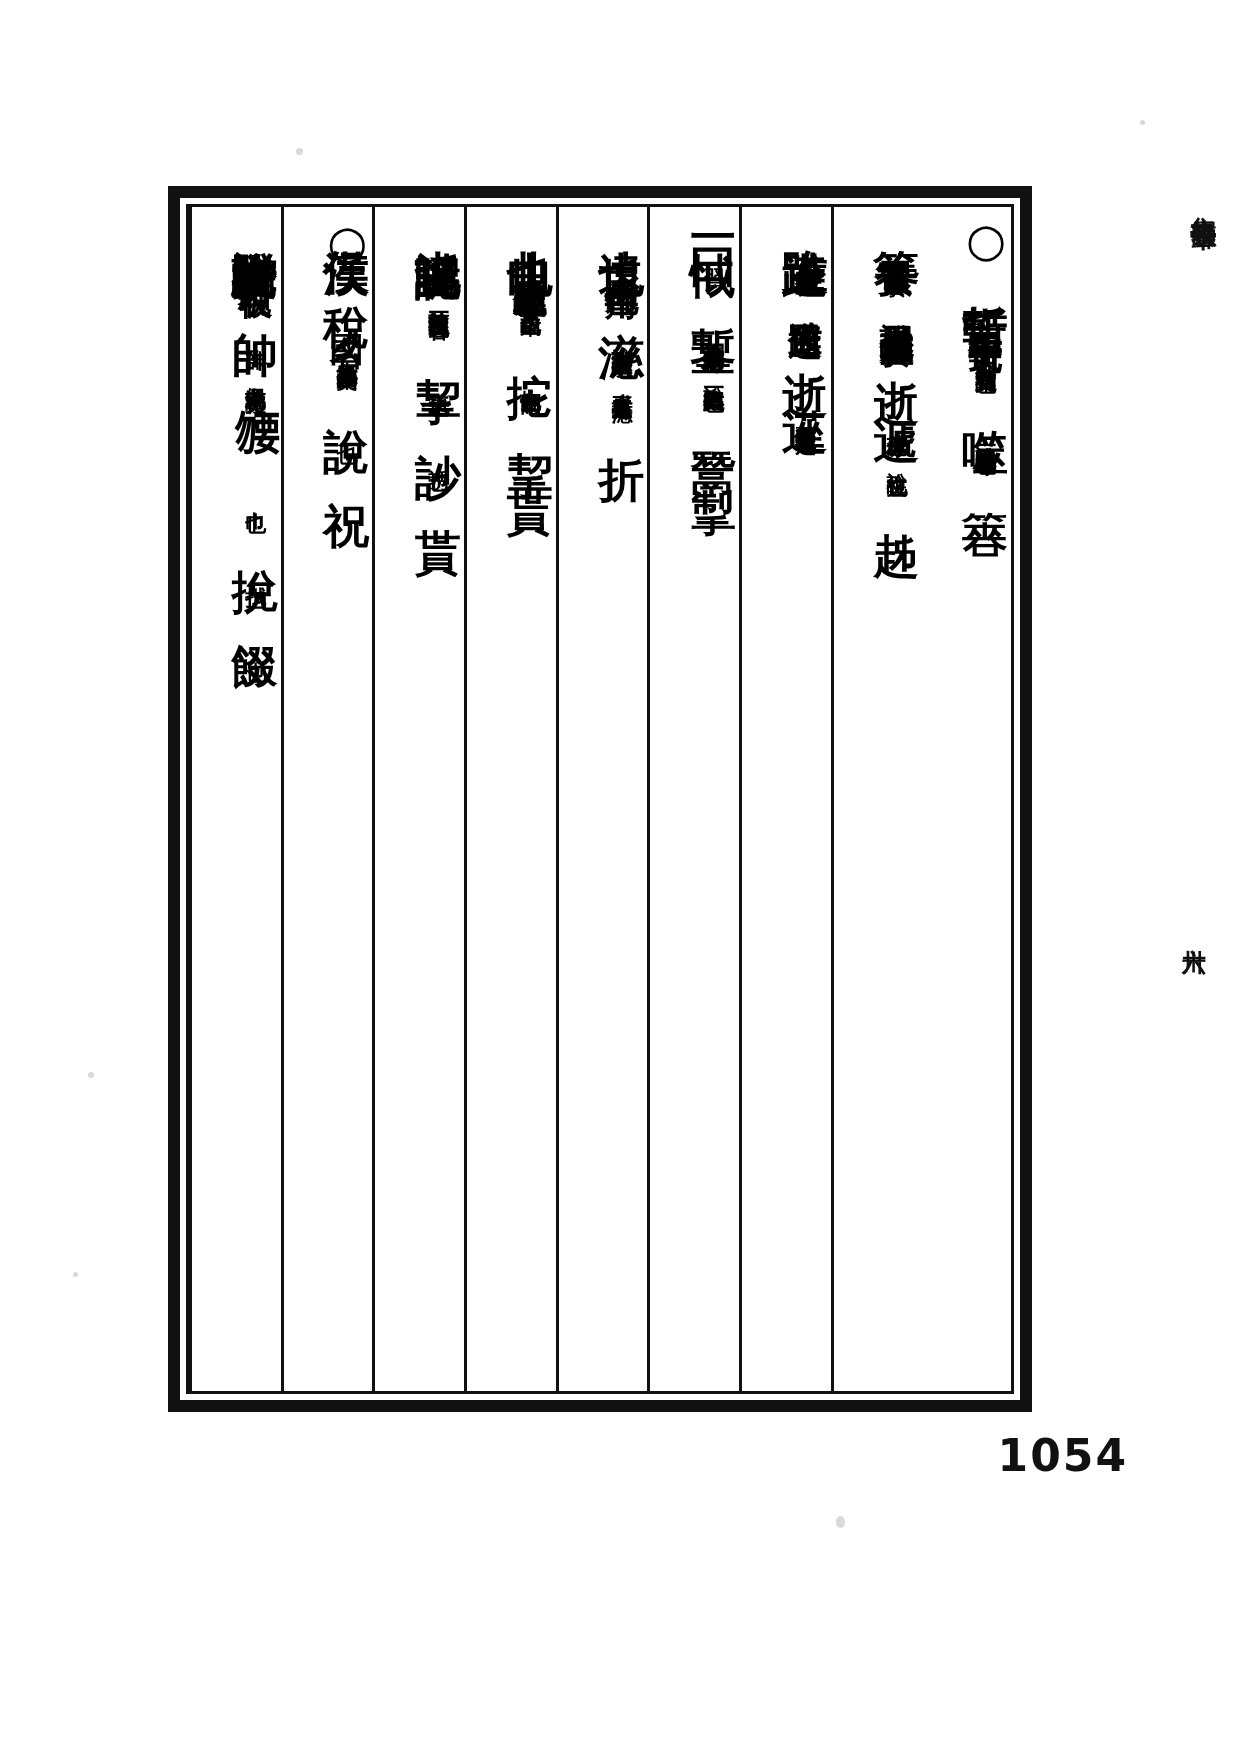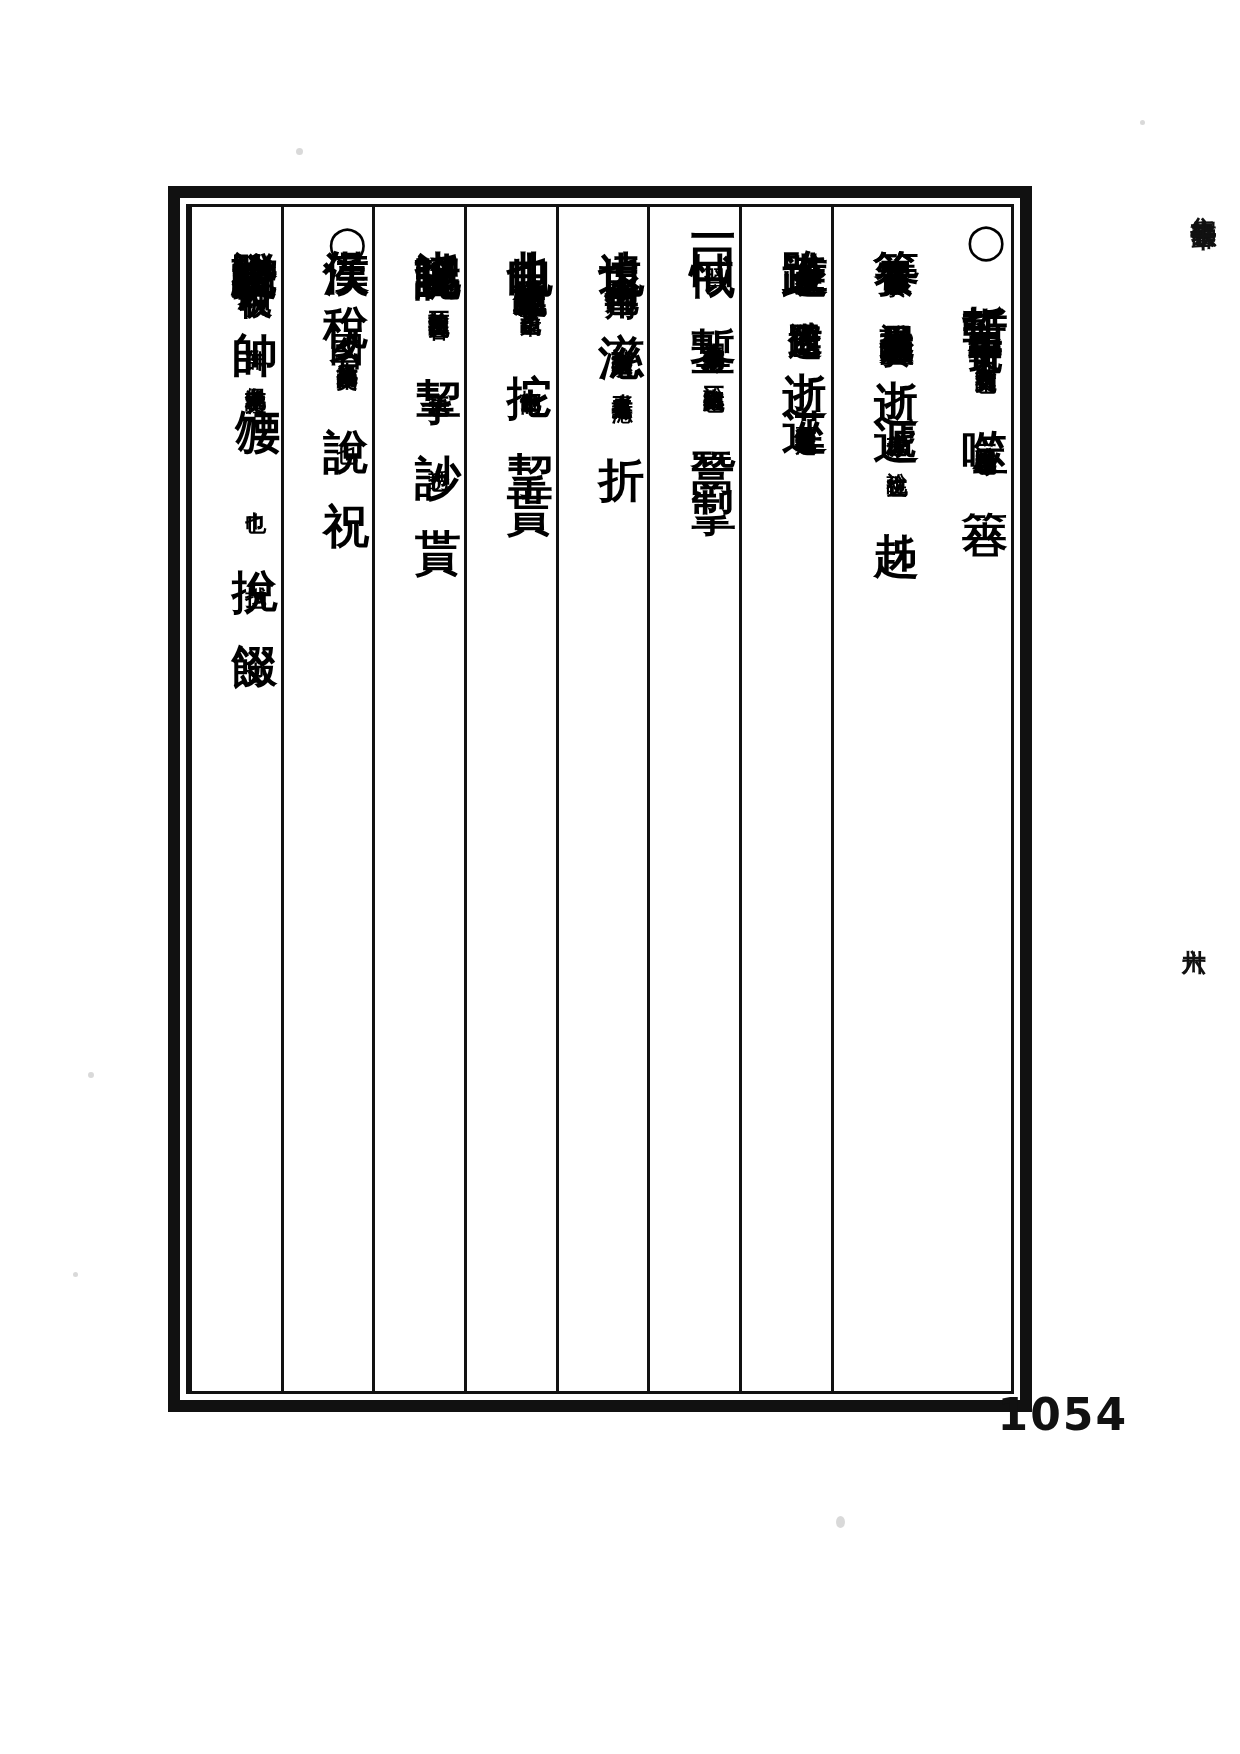--- a/index.html
+++ b/index.html
@@ -92,21 +92,21 @@
     top: 930px;
     writing-mode: vertical-rl;
     text-orientation: upright;
     font-size: 24px;
     font-weight: 700;
     color: #111;
   }
   #page-number {
     position: absolute;
     right: 112px;
-    top: 1389px;
+    top: 1430px;
     font-family: "DejaVu Sans", sans-serif;
     font-size: 44px;
     font-weight: 700;
     letter-spacing: 2px;
     color: #111;
   }
 </style>
 </head>
 <body>
 

